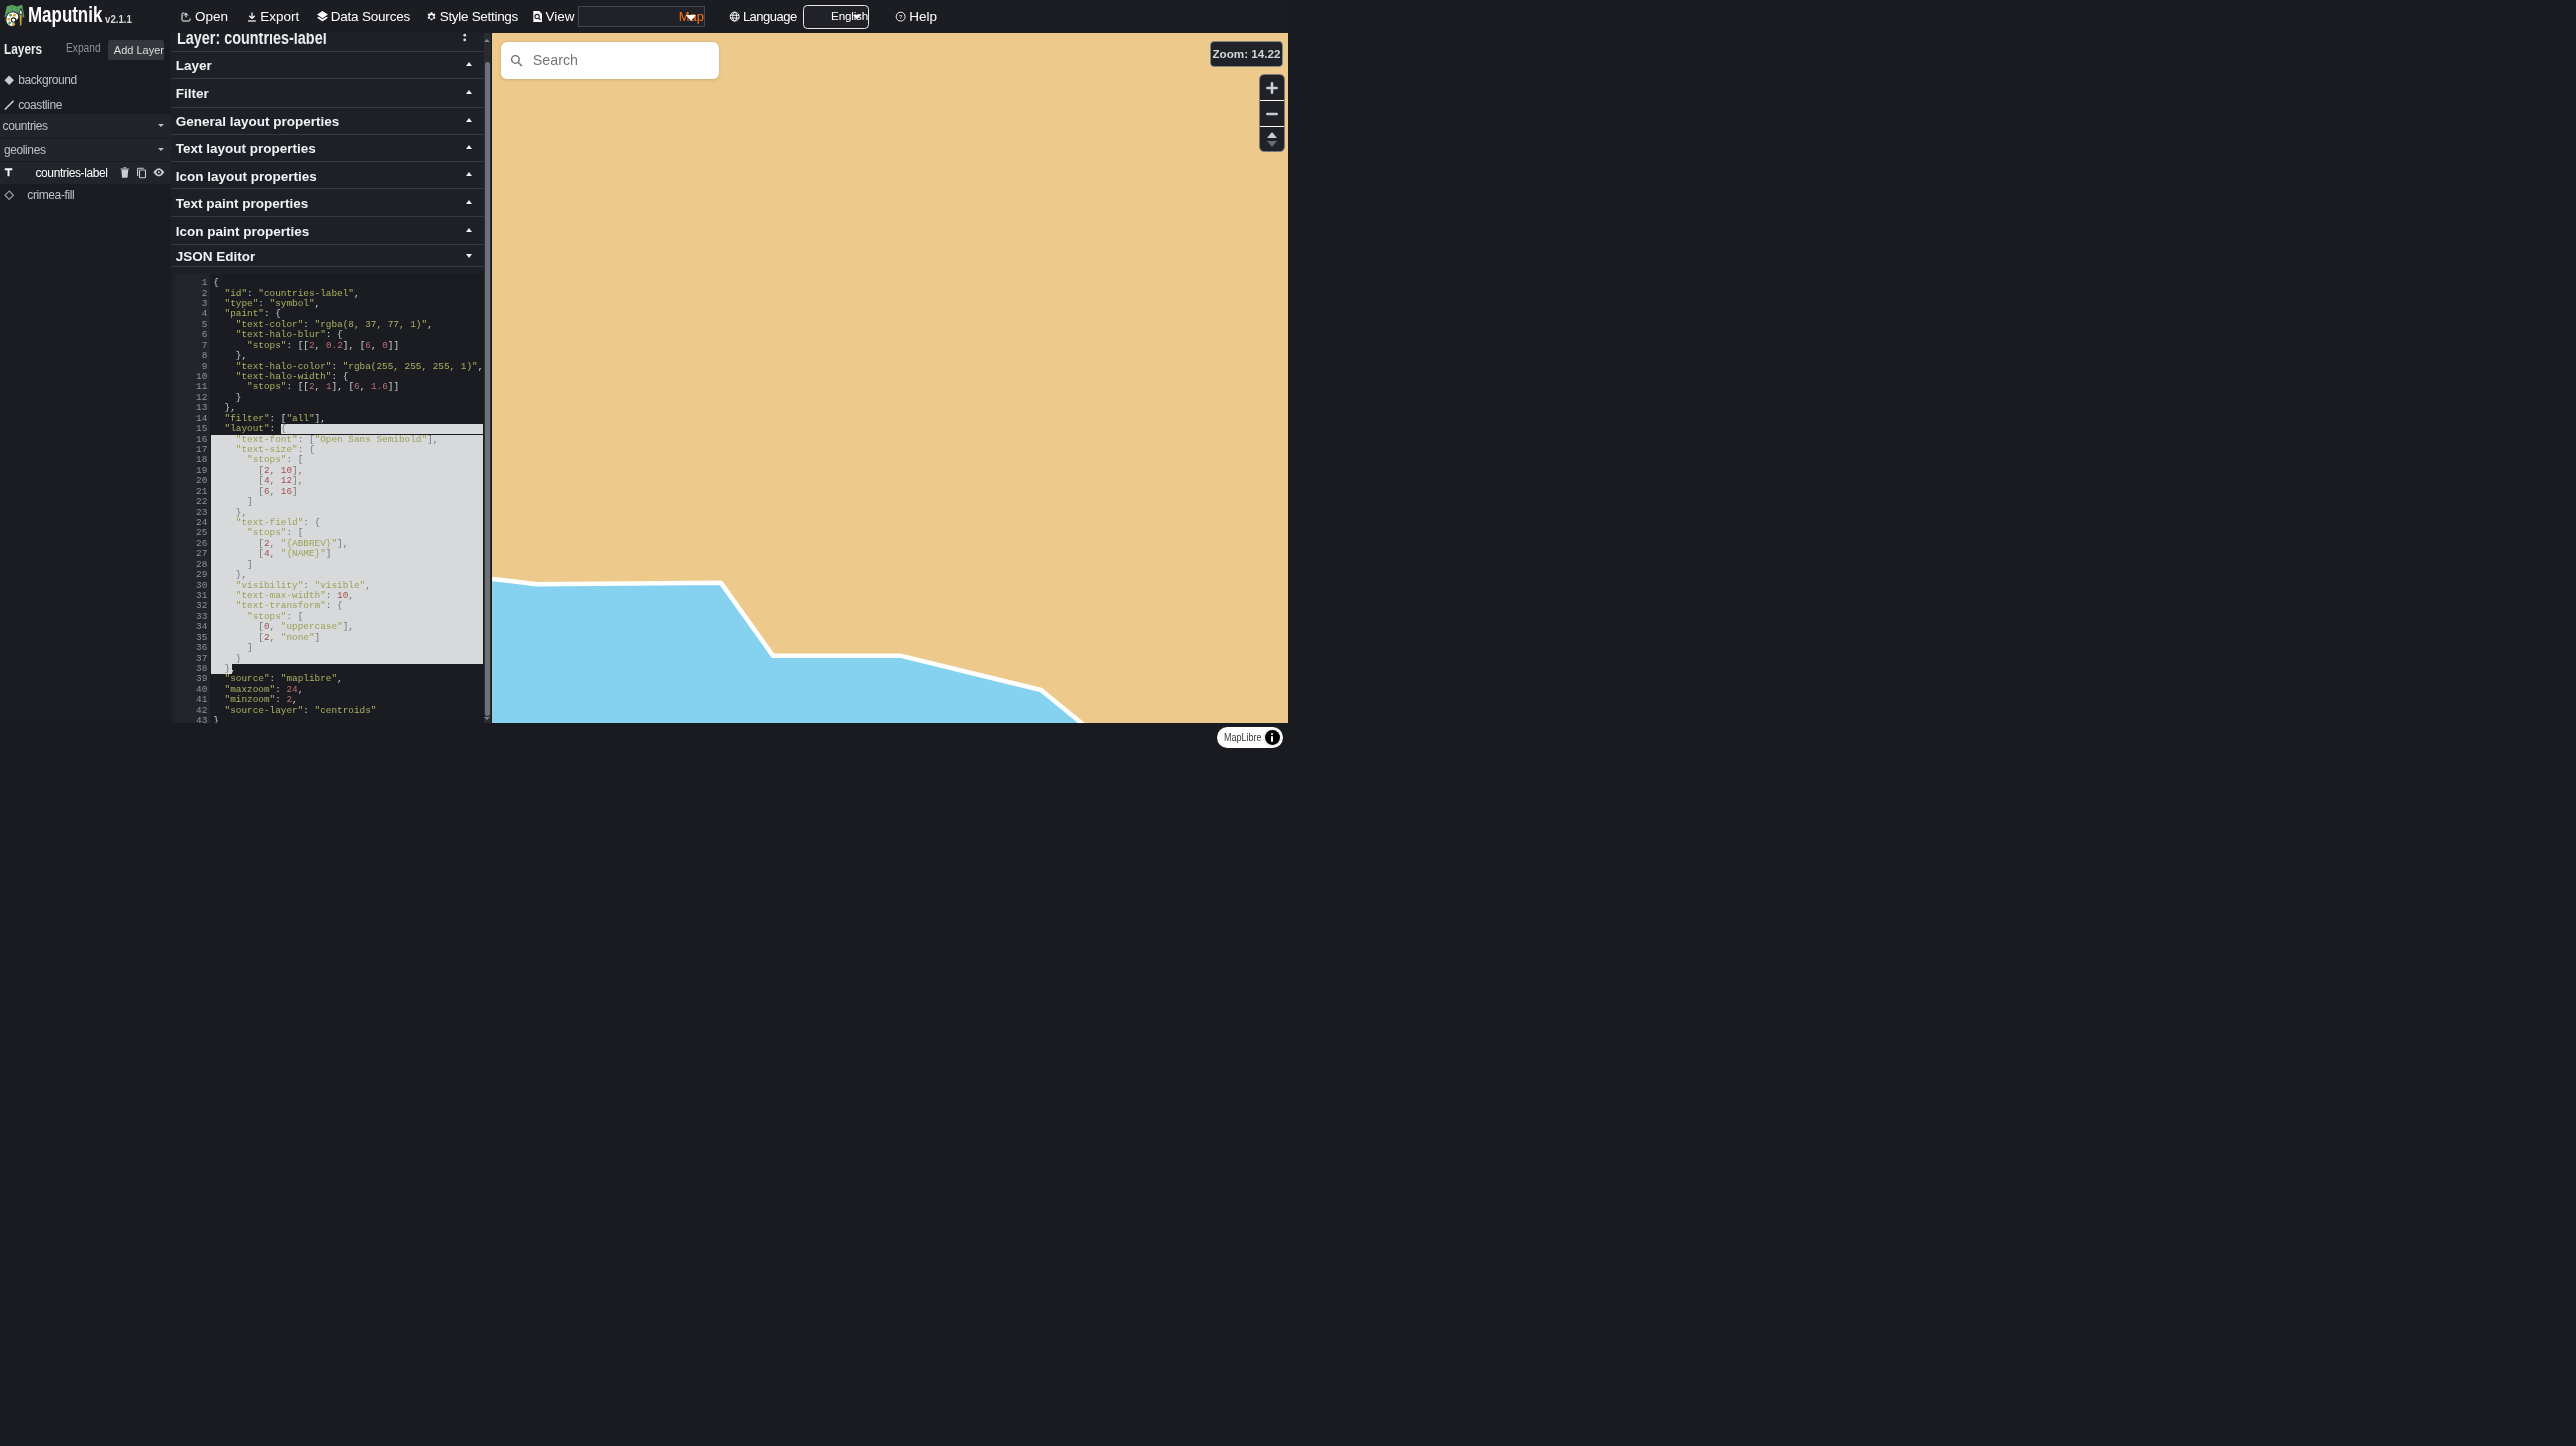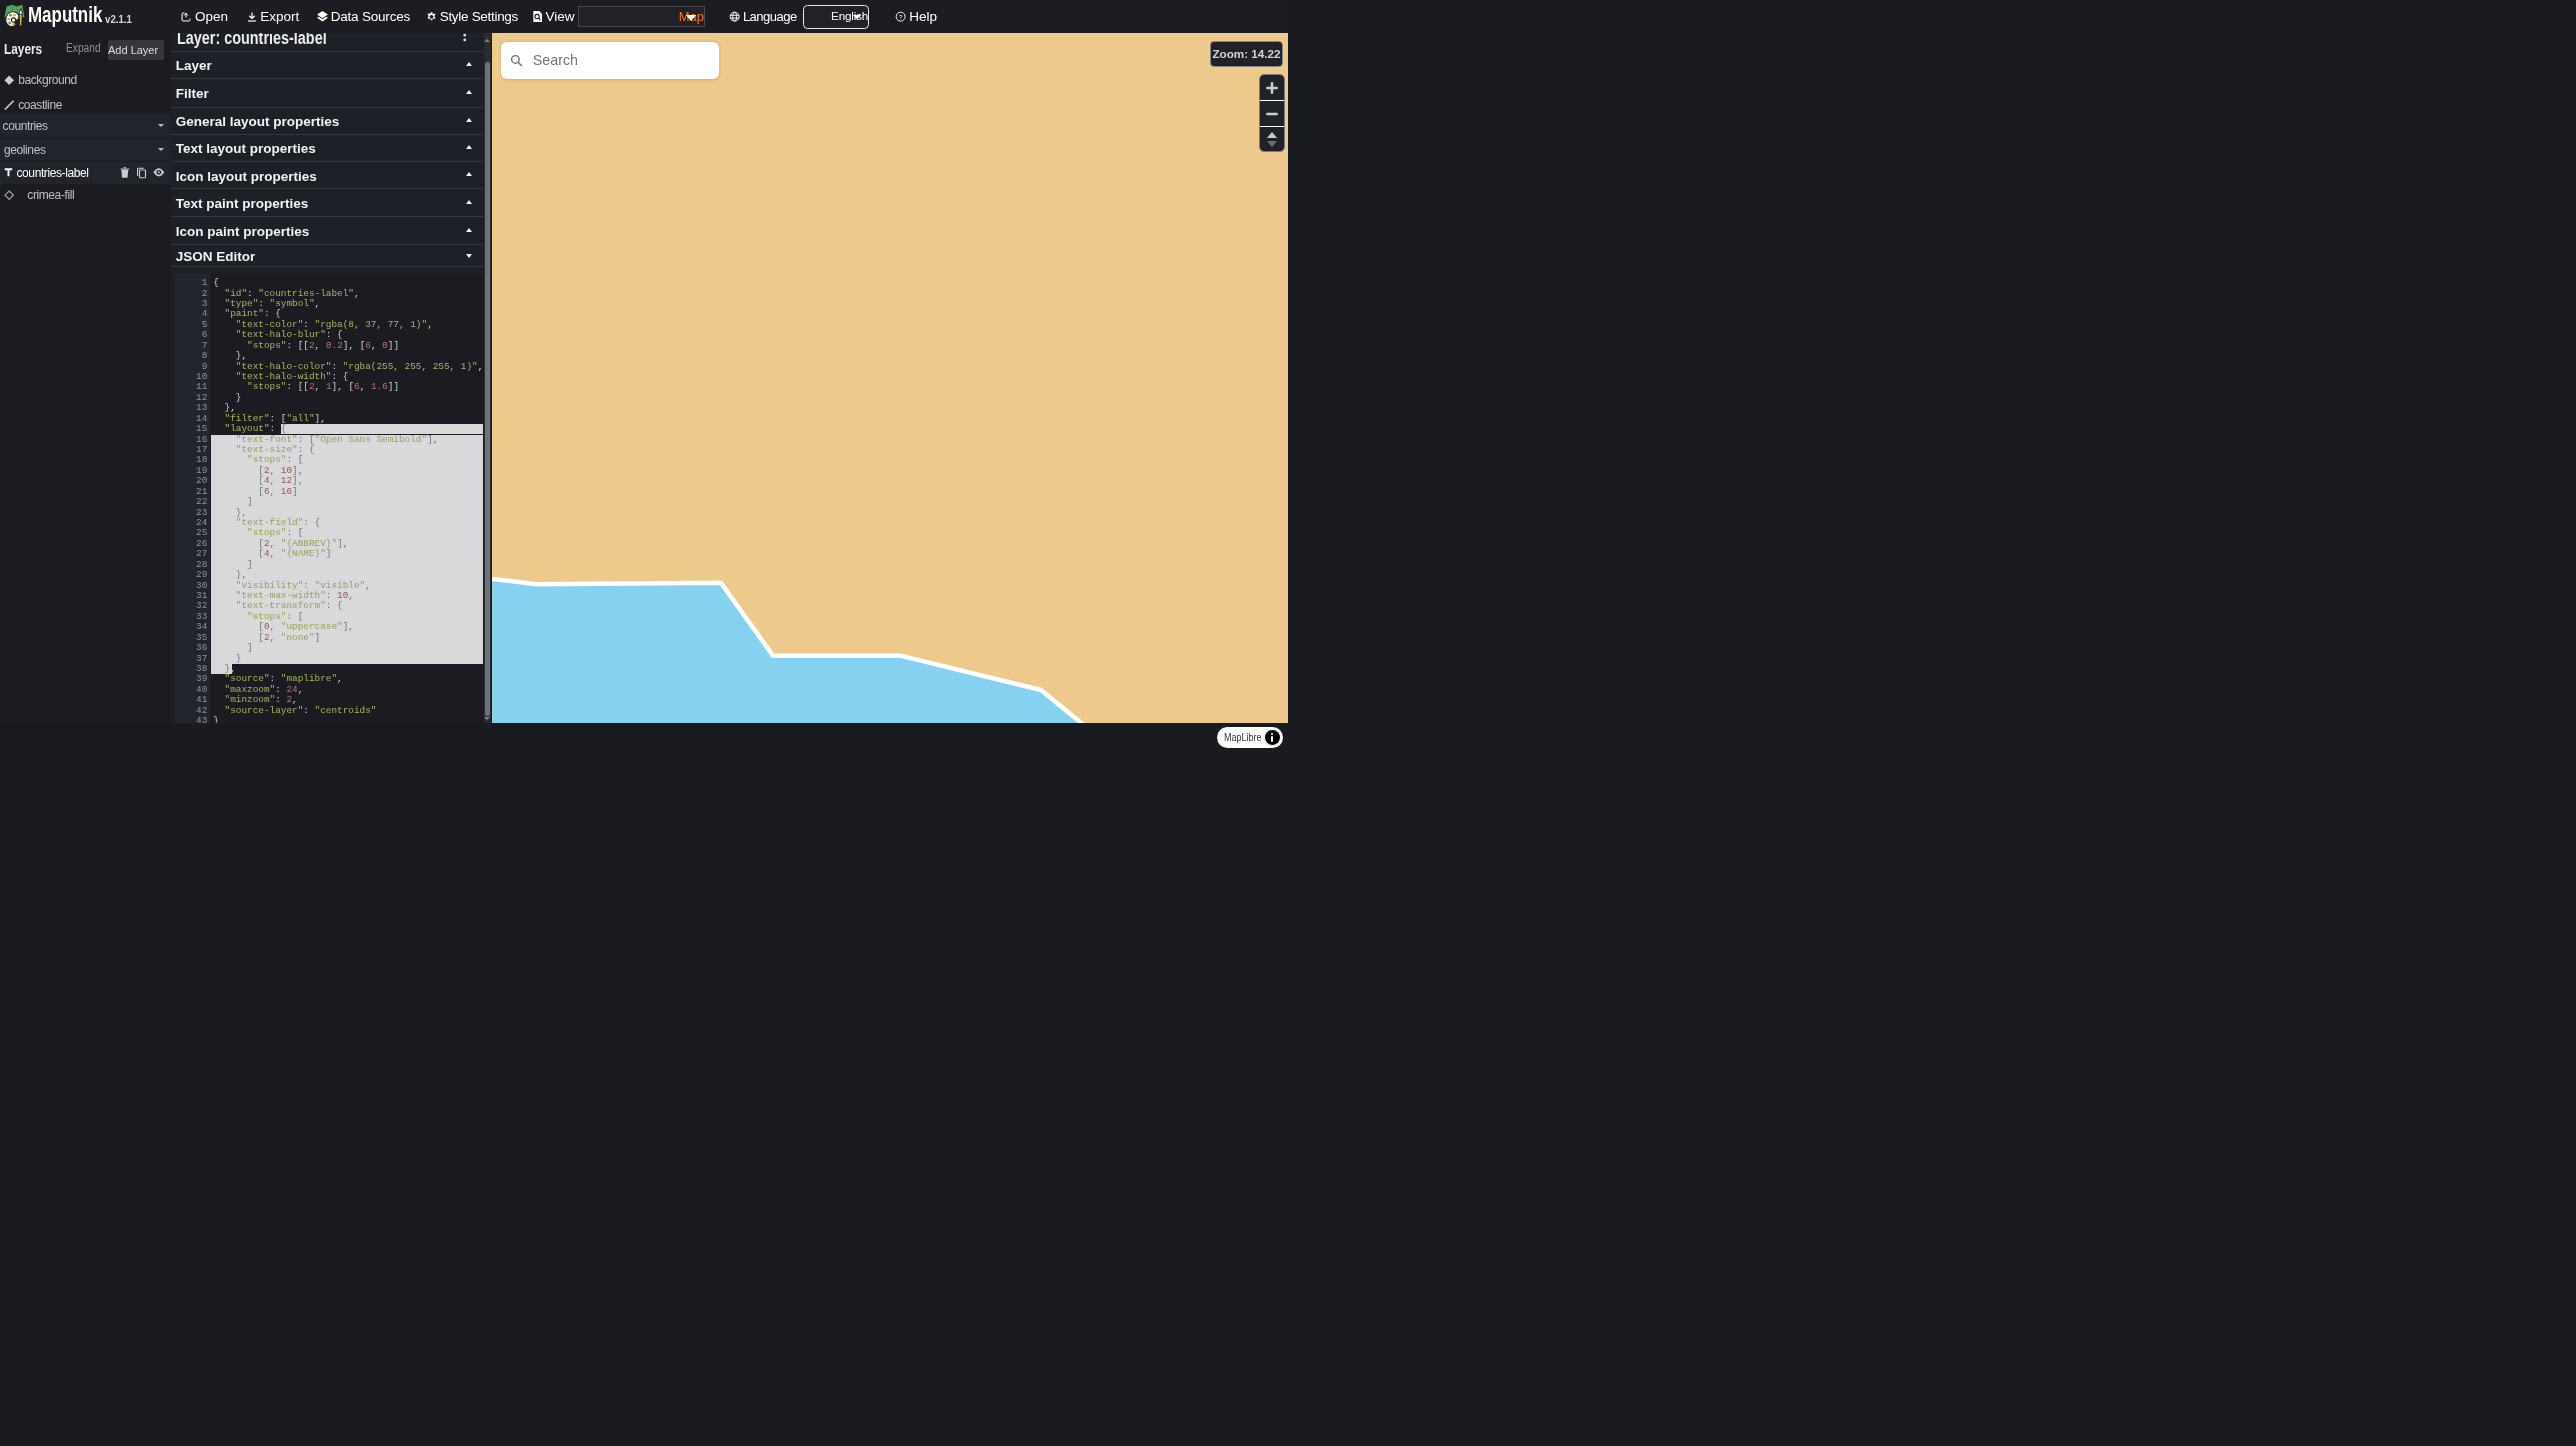--- a/index.html
+++ b/index.html
@@ -104,21 +104,21 @@
     <svg width="11.3" height="11.3" viewBox="0 0 24 24" fill="none" stroke="#fff" stroke-width="2" style="font-size:15.5px">
       <circle cx="12" cy="12" r="9.5"></circle>
       <text x="12" y="16.5" text-anchor="middle" font-size="13" fill="#fff" stroke="none" font-family="Liberation Sans">?</text>
     </svg>
     <span style="margin-left:3px">Help</span>
   </div>
 </div>
 <div id="sidebar">
   <div class="abs" style="left:3.5px;top:7.8px;font-size:14.8px;font-weight:bold;color:#eaecee;transform:scaleX(0.8);transform-origin:0 0">Layers</div>
   <div class="abs" style="left:66px;top:8.3px;font-size:12px;color:#8b9097;transform:scaleX(0.85);transform-origin:0 0">Expand</div>
-  <div class="abs" style="left:108px;top:6.5px;width:56px;height:20px;background:#35373d;border-radius:2.6px;color:#dadcde;font-size:11px;text-align:left;line-height:20px">Add Layer</div>
+  <div class="abs" style="left:108px;top:6.5px;width:56px;height:20px;background:#35373d;border-radius:2.6px;color:#dadcde;font-size:11px;text-align:right;line-height:20px">Add Layer</div>
 
   <div class="lrow" style="top:35px">
     <svg width="10.4" height="10.4" viewBox="0 0 12 12" style="margin-left:3.9px">
         <path d="M6 0.5 L11.5 6 L6 11.5 L0.5 6 Z" fill="#c9ccd0"></path>
       </svg>
     <span style="margin-left:3.9px">background</span>
   </div>
   <div class="lrow" style="top:60px">
     <svg width="10.4" height="10.4" viewBox="0 0 12 12" style="margin-left:3.9px">
         <path d="M1 11 L11 1" stroke="#c9ccd0" stroke-width="1.8"></path>
@@ -133,21 +133,21 @@
     <span class="abs" style="right:7.4px;top:10.4px;width:0;height:0;border-left:3.3px solid transparent;border-right:3.3px solid transparent;border-top:3.7px solid #b9bdc3"></span>
   </div>
   <div class="lrow" style="top:105px">
     <span style="margin-left:4px">geolines</span>
     <span class="abs" style="right:7.4px;top:10.4px;width:0;height:0;border-left:3.3px solid transparent;border-right:3.3px solid transparent;border-top:3.7px solid #b9bdc3"></span>
   </div>
   <div class="lrow" style="top:128px;color:#fff">
     <svg width="9" height="9" viewBox="0 0 12 12" style="margin-left:3.5px">
         <path d="M1 1.6 H11 M6 1.6 V11" stroke="#fff" stroke-width="2.6"></path>
       </svg>
-    <span style="margin-left:4px">countries-label</span>
+    <span style="margin-left:23px">countries-label</span>
     <svg class="abs" width="9.6" height="11.3" viewBox="0 0 22 26" style="right:41px;top:6px" fill="#c9ccd0">
       <path d="M3 6 H19 L17.3 25 H4.7 Z"></path>
         <path d="M1 3.5 H21 V5.5 H1 Z"></path>
         <path d="M8 0.5 H14 V3 H8 Z"></path>
     </svg>
     <svg class="abs" width="11.3" height="12" viewBox="0 0 26 28" style="right:23.5px;top:5.6px" fill="none" stroke="#c9ccd0" stroke-width="2.6">
       <rect x="8" y="7" width="14" height="18" rx="1.5"></rect>
       <path d="M18 3 H5 A1.5 1.5 0 0 0 3.5 4.5 V21"></path>
     </svg>
     <svg class="abs" width="11.7" height="8.7" viewBox="0 0 30 22" style="right:6px;top:7.4px">

